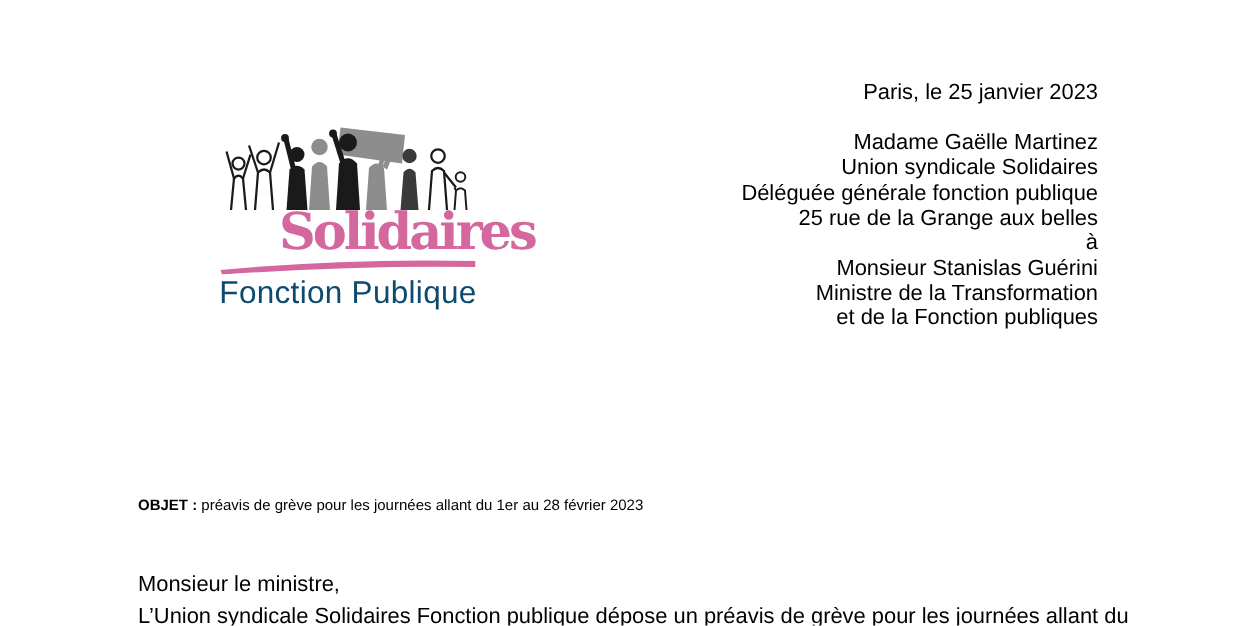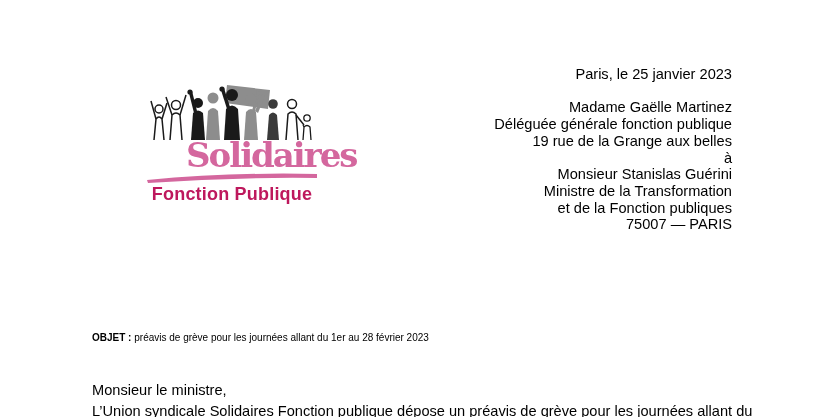--- a/index.html
+++ b/index.html
@@ -39,36 +39,35 @@
     color: #d4679e;
     white-space: nowrap;
     margin-left: 40px;
   }
   .swoosh-svg {
     display: block;
     margin: 1px auto 0 auto;
   }
   .logo-subtitle {
     margin-top: 1px;
-    font-size: 18px;
-    font-weight: bold;
+    font-size: 21px;
+    font-weight: normal;
     letter-spacing: 0.2px;
-    color: #be185d;
+    color: #0c4a6e;
     white-space: nowrap;
   }
   
   .addr-block {
     position: absolute;
     top: 54px;
     right: 100px;
     text-align: right;
     font-size: 14.6px;
     line-height: 16.7px;
     white-space: nowrap;
-    margin-top: 12px;
   }
   .addr-gap { height: 16.7px; }
   
   .objet-line {
     position: absolute;
     left: 92px;
     top: 332px;
     font-size: 10px;
     white-space: nowrap;
   }
@@ -159,27 +158,27 @@
     <svg class="swoosh-svg" width="170" height="10" viewBox="0 0 170 10" xmlns="http://www.w3.org/2000/svg">
       <path d="M0,7 Q85,-1 170,1 L170,5 Q85,4 1,10 Z" fill="#d4679e"></path>
     </svg>
     <div class="logo-subtitle">Fonction Publique</div>
   </div>
 
   <div class="addr-block">
     <div>Paris, le 25 janvier 2023</div>
     <div class="addr-gap"></div>
     <div>Madame Gaëlle Martinez</div>
+    <div>Union syndicale Solidaires</div>
     <div>Déléguée générale fonction publique</div>
-    <div>19 rue de la Grange aux belles</div>
+    <div>25 rue de la Grange aux belles</div>
     <div>à</div>
     <div>Monsieur Stanislas Guérini</div>
     <div>Ministre de la Transformation</div>
     <div>et de la Fonction publiques</div>
-    <div>75007 — PARIS</div>
   </div>
 
   <div class="objet-line">
     <span class="bold">OBJET :</span>
     <span>préavis de grève pour les journées allant du 1er au 28 février 2023</span>
   </div>
 
   <div class="salutation">Monsieur le ministre,</div>
 
   <div class="paragraph-line">L’Union syndicale Solidaires Fonction publique dépose un préavis de grève pour les journées allant du</div>

